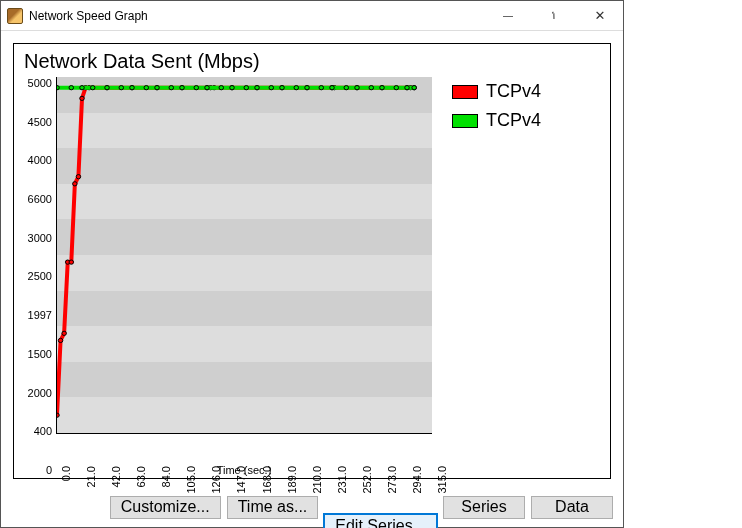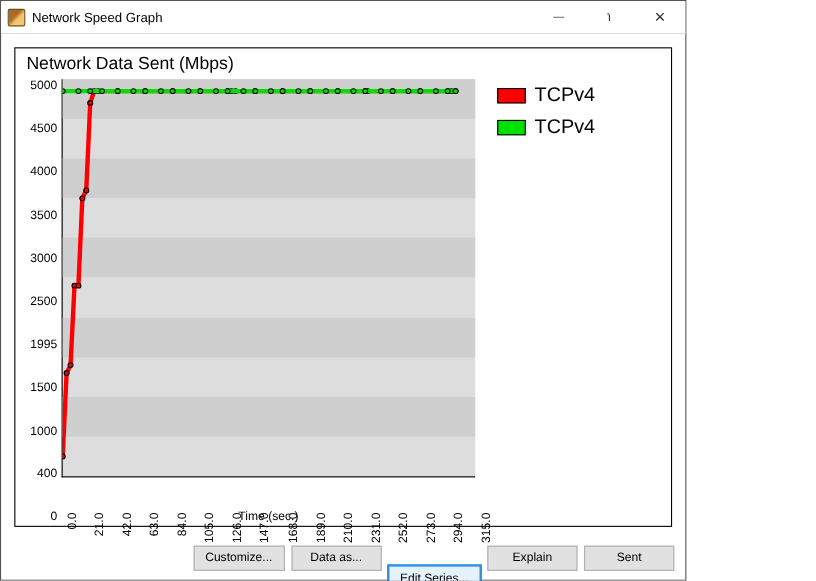--- a/index.html
+++ b/index.html
@@ -49,21 +49,21 @@
     display: flex; flex-direction: column;
   }
   .chart-frame {
     flex: 1;
     border: 1px solid #000;
     padding: 4px 8px 2px 8px;
     display: flex; flex-direction: column;
   }
   .chart-title {
     font-family: Arial, sans-serif;
-    font-size: 16px;
+    font-size: 20px;
     padding: 2px 0 4px 2px;
   }
   .chart-row {
     flex: 1;
     display: flex;
     gap: 20px;
   }
   .plot-col {
     flex: 1;
     display: flex;
@@ -147,21 +147,21 @@
     align-items: center;
     justify-content: flex-end;
     gap: 6px;
     padding: 0 10px;
   }
   .btn {
     min-width: 82px;
     height: 23px;
     padding: 0 10px;
     font-family: "Segoe UI", Tahoma, sans-serif;
-    font-size: 11px;
+    font-size: 16px;
     background: #e1e1e1;
     border: 1px solid #adadad;
     display: flex; align-items: center; justify-content: center;
     cursor: default;
   }
   .btn.focus {
     border: 1px solid #0078d7;
     outline: 1px solid #0078d7;
     background: #e5f1fb;
     margin-top: 37px;
@@ -184,26 +184,26 @@
   <div class="content">
     <div class="chart-frame">
       <div class="chart-title">Network Data Sent (Mbps)</div>
 
       <div class="chart-row">
         <div class="plot-col">
           <div class="yaxis" id="yaxis">
               <span>5000</span>
               <span>4500</span>
               <span>4000</span>
-              <span>3500</span>
+              <span>6600</span>
               <span>3000</span>
               <span>2500</span>
-              <span>1995</span>
+              <span>1997</span>
               <span>1500</span>
-              <span>1000</span>
+              <span>2000</span>
               <span>400</span>
               <span>0</span>
             </div>
           <div class="plot-stack">
             <div class="plot-area" id="plot">
                 <div class="band" style="top: 0%; height: 10%;"></div>
                 <div class="band" style="top: 20%; height: 10%;"></div>
                 <div class="band" style="top: 40%; height: 10%;"></div>
                 <div class="band" style="top: 60%; height: 10%;"></div>
                 <div class="band" style="top: 80%; height: 10%;"></div>
@@ -301,19 +301,19 @@
               <span>TCPv4</span>
             </div>
           </div>
       </div>
 
     </div>
   </div>
 
   <div class="button-row">
     <div class="btn">Customize...</div>
-    <div class="btn">Data as...</div>
+    <div class="btn">Time as...</div>
     <div class="btn focus">Edit Series...</div>
-    <div class="btn">Explain</div>
-    <div class="btn">Sent</div>
+    <div class="btn">Series</div>
+    <div class="btn">Data</div>
   </div>
 
 </div>
 
 </body></html>

